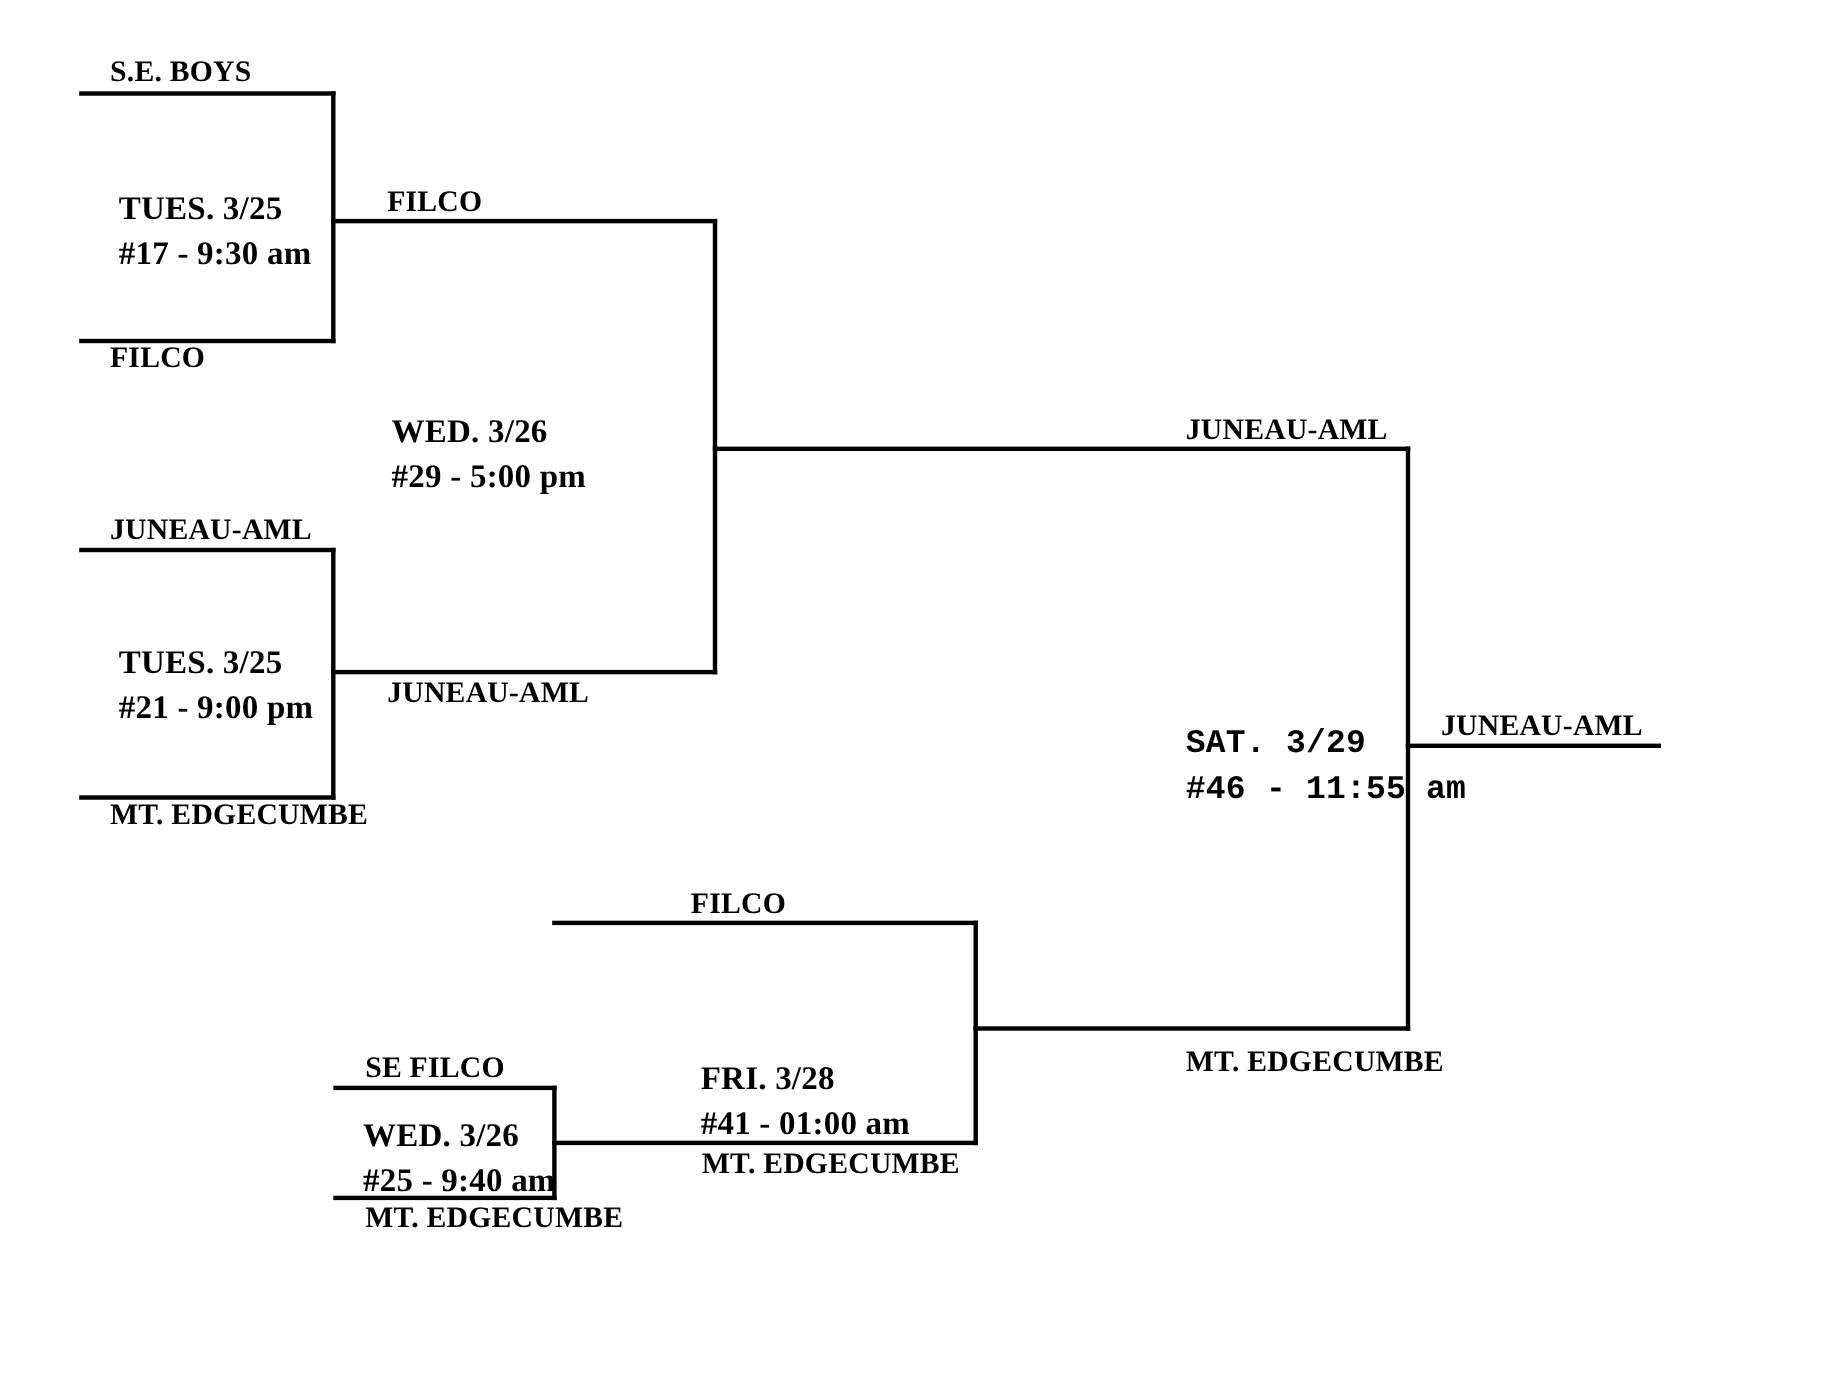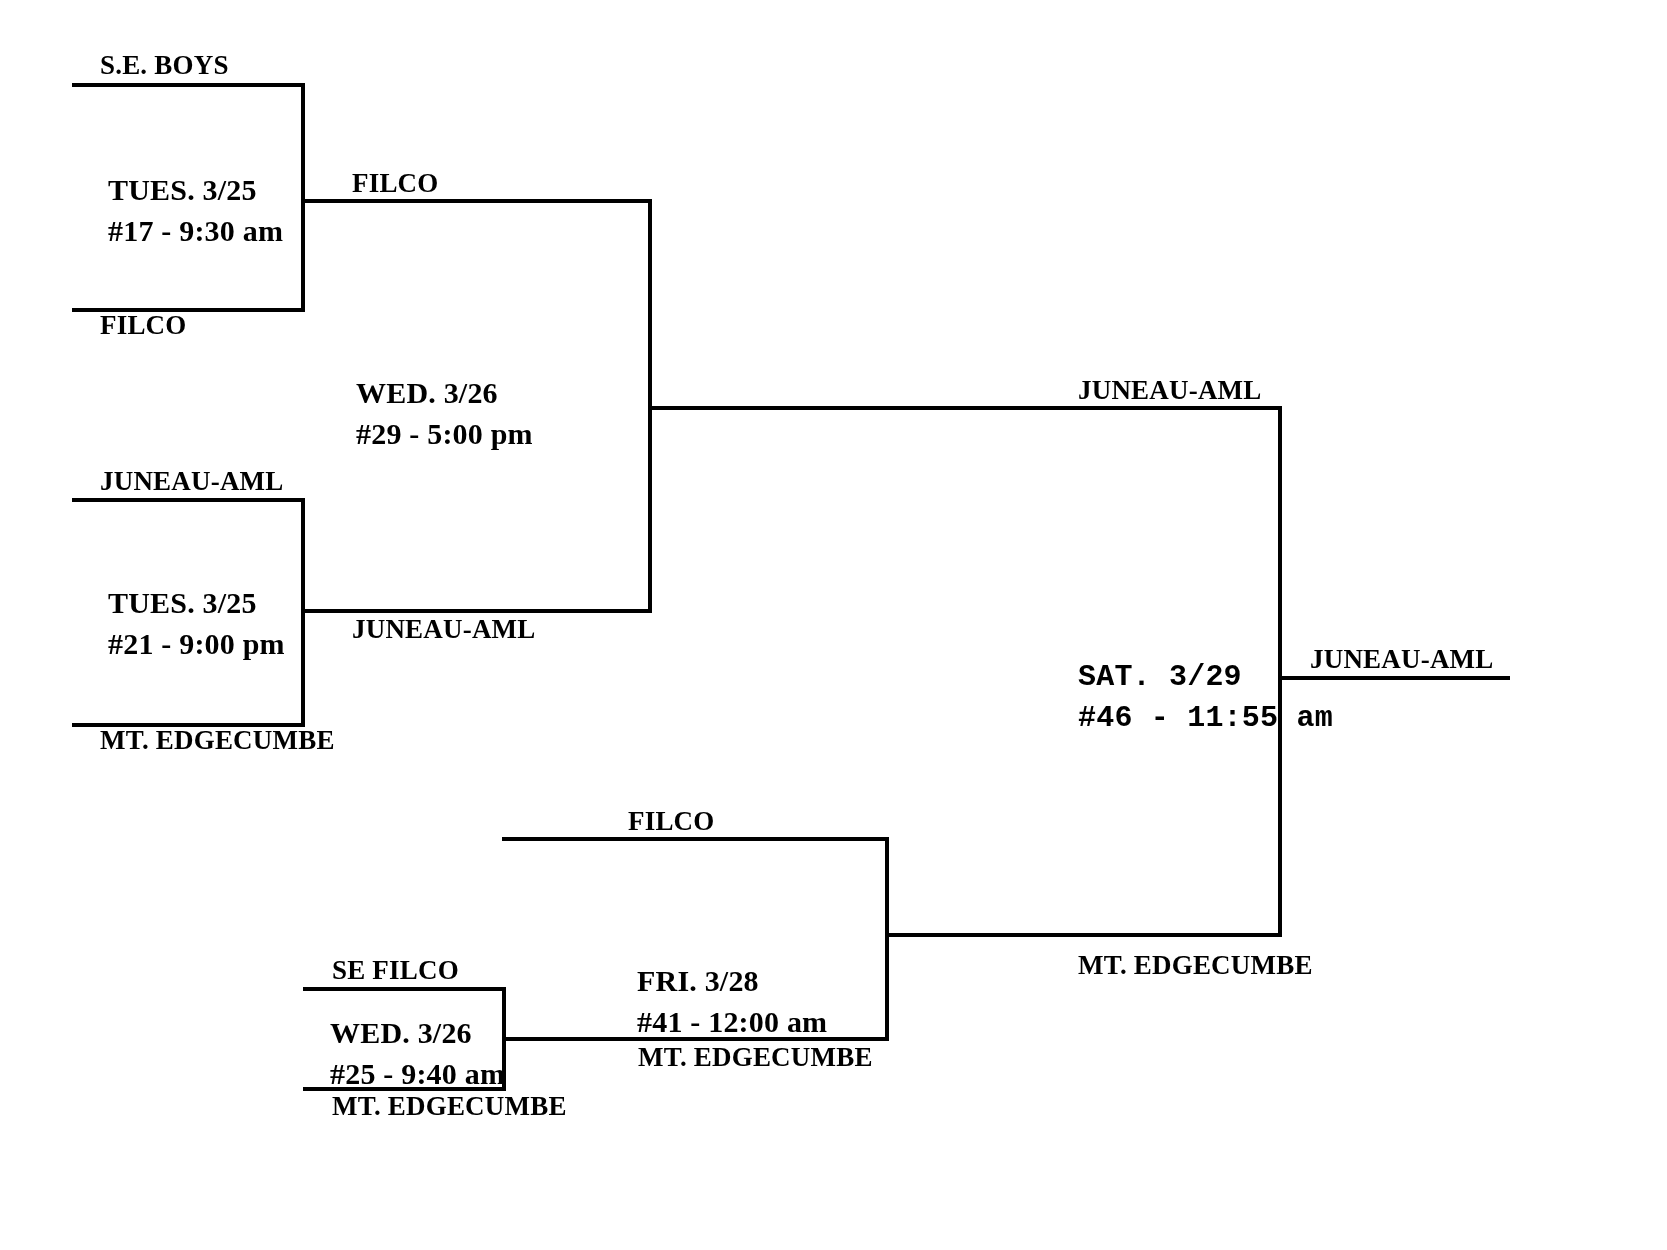--- a/index.html
+++ b/index.html
@@ -89,21 +89,21 @@
     <span class="l2">#25 - 9:40 am</span>
   </div>
 
   <div class="lbl team" style="left:628px; top:806px;">FILCO</div>
   <div class="hline" style="left:502px; top:837px; width:387px;"></div>
   <div class="vline" style="left:885px; top:837px; height:204px;"></div>
   <div class="hline" style="left:502px; top:1037px; width:387px;"></div>
   <div class="lbl team" style="left:638px; top:1042px;">MT. EDGECUMBE</div>
   <div class="lbl info" style="left:637px; top:917px;margin-top:44px;">
     <span>FRI. 3/28</span>
-    <span class="l2">#41 - 12:00 am</span>
+    <span class="l2">#41 - 01:00 am</span>
   </div>
 
   <div class="lbl team" style="left:1078px; top:375px;">JUNEAU-AML</div>
   <div class="hline" style="left:648px; top:406px; width:634px;"></div>
   <div class="vline" style="left:1278px; top:406px; height:531px;"></div>
   <div class="hline" style="left:885px; top:933px; width:397px;"></div>
   <div class="lbl team" style="left:1078px; top:950px;">MT. EDGECUMBE</div>
   <div class="lbl info" style="left:1078px; top:657px;font-family:Liberation Mono, monospace;">
     <span>SAT. 3/29</span>
     <span class="l2">#46 - 11:55 am</span>

